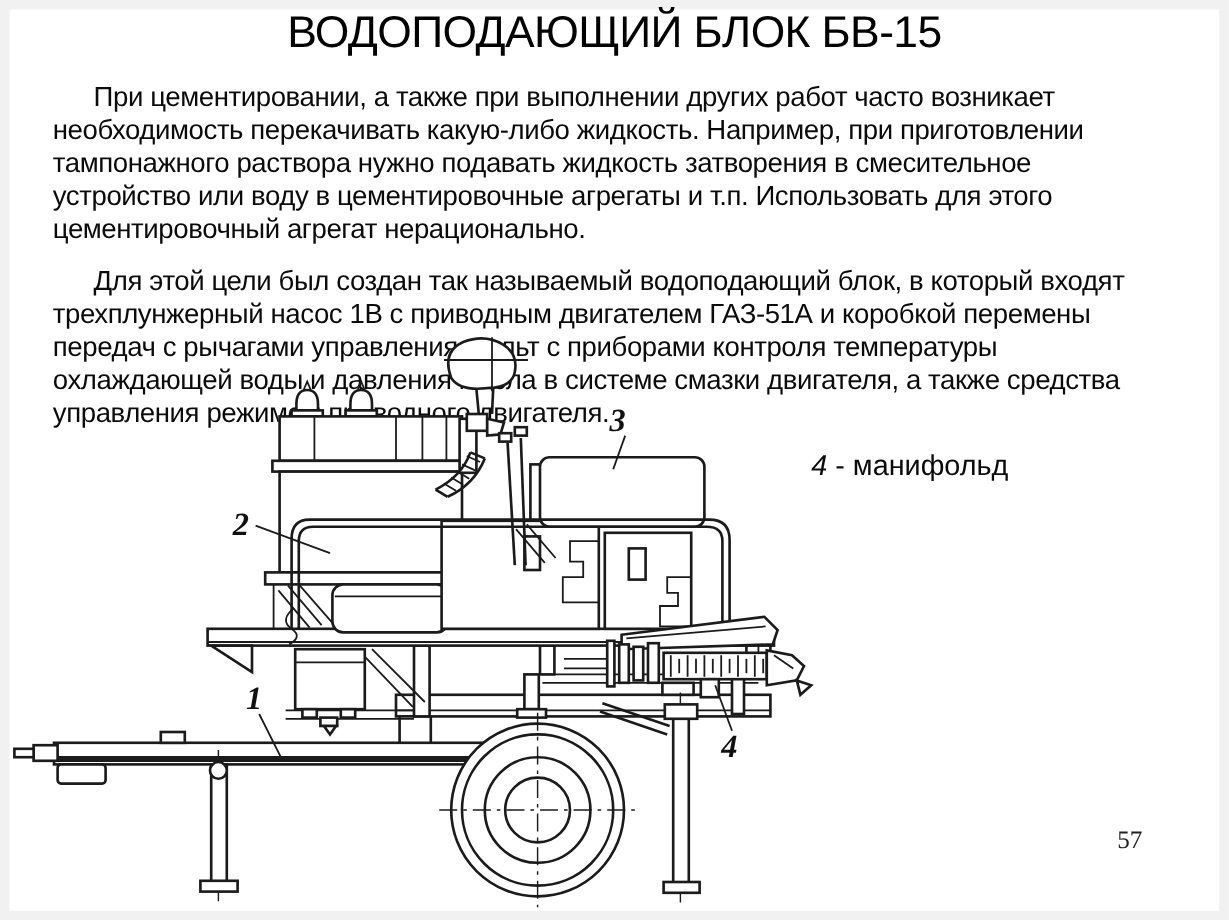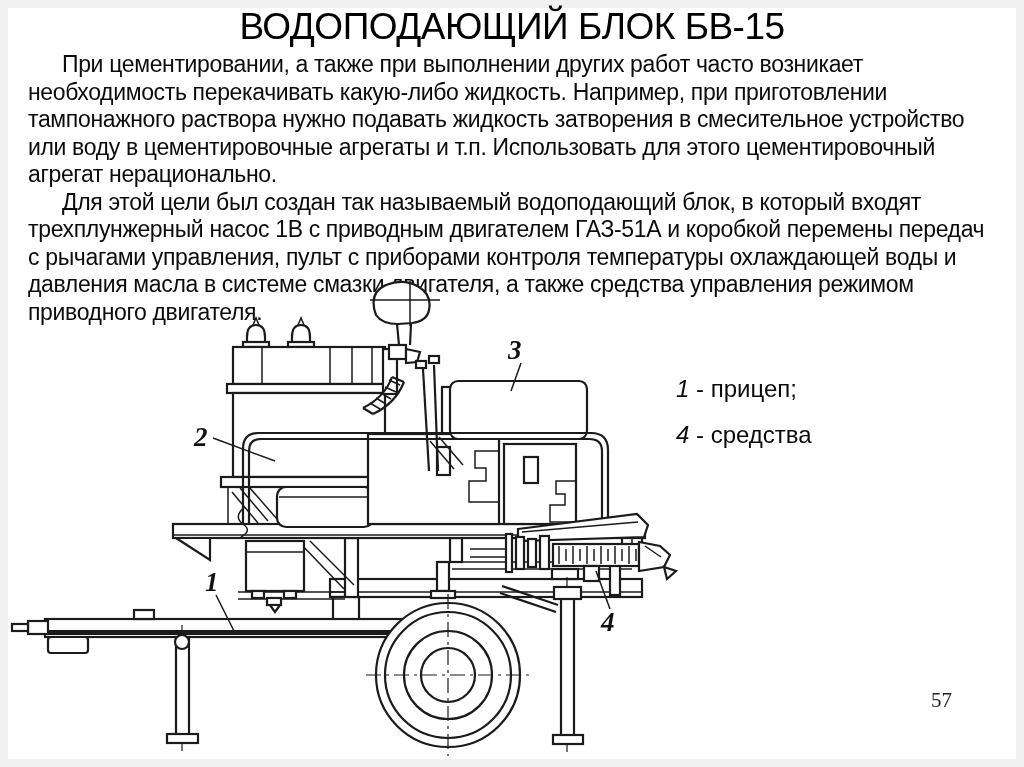--- a/index.html
+++ b/index.html
@@ -9,21 +9,21 @@
     font-family:"Liberation Sans",sans-serif;color:#0b0b0b;overflow:hidden;
   }
   .title{
     margin:0;padding-top:5px;text-align:center;
     font-size:37px;font-weight:400;letter-spacing:-0.5px;line-height:44px;color:#000;
   }
   .body-text{
     position:absolute;left:28px;top:51px;width:967px;
     font-size:23px;line-height:27.5px;letter-spacing:-0.35px;
   }
-  .body-text p{margin:0;text-indent:34px;}
+  .body-text p{margin:16px;text-indent:34px;}
   .diagram{position:absolute;left:0;top:278px;width:680px;height:489px;}
   .legend{
     position:absolute;left:676px;top:372px;width:300px;
     font-size:24px;line-height:33px;
   }
   .legend-item{padding-left:38px;text-indent:-38px;margin-bottom:13px;}
   .legend-num{font-style:italic;}
   .page-number{
     position:absolute;right:72px;top:688px;
     font-family:"Liberation Serif",serif;font-size:21px;color:#222;text-align:center;
@@ -229,19 +229,18 @@
       <line x1="521" y1="84" x2="511" y2="112" class="thin"></line>
       <line x1="596" y1="292" x2="610" y2="330" class="thin"></line>
       <text x="205" y="312" class="lbl">1</text>
       <text x="194" y="167" class="lbl">2</text>
       <text x="508" y="80" class="lbl">3</text>
       <text x="601" y="352" class="lbl">4</text>
     </g>
   </svg>
 
   <div class="legend">
-    <div class="legend-item"><span class="legend-num">1</span><span> - </span><span>прицеп;</span></div>
-    <div class="legend-item"><span class="legend-num">4</span><span> - </span><span>средства</span></div>
+    <div class="legend-item"><span class="legend-num">4</span><span> - </span><span>манифольд</span></div>
   </div>
 
   <div class="page-number">57</div>
 
 </div>
 
 </body></html>

